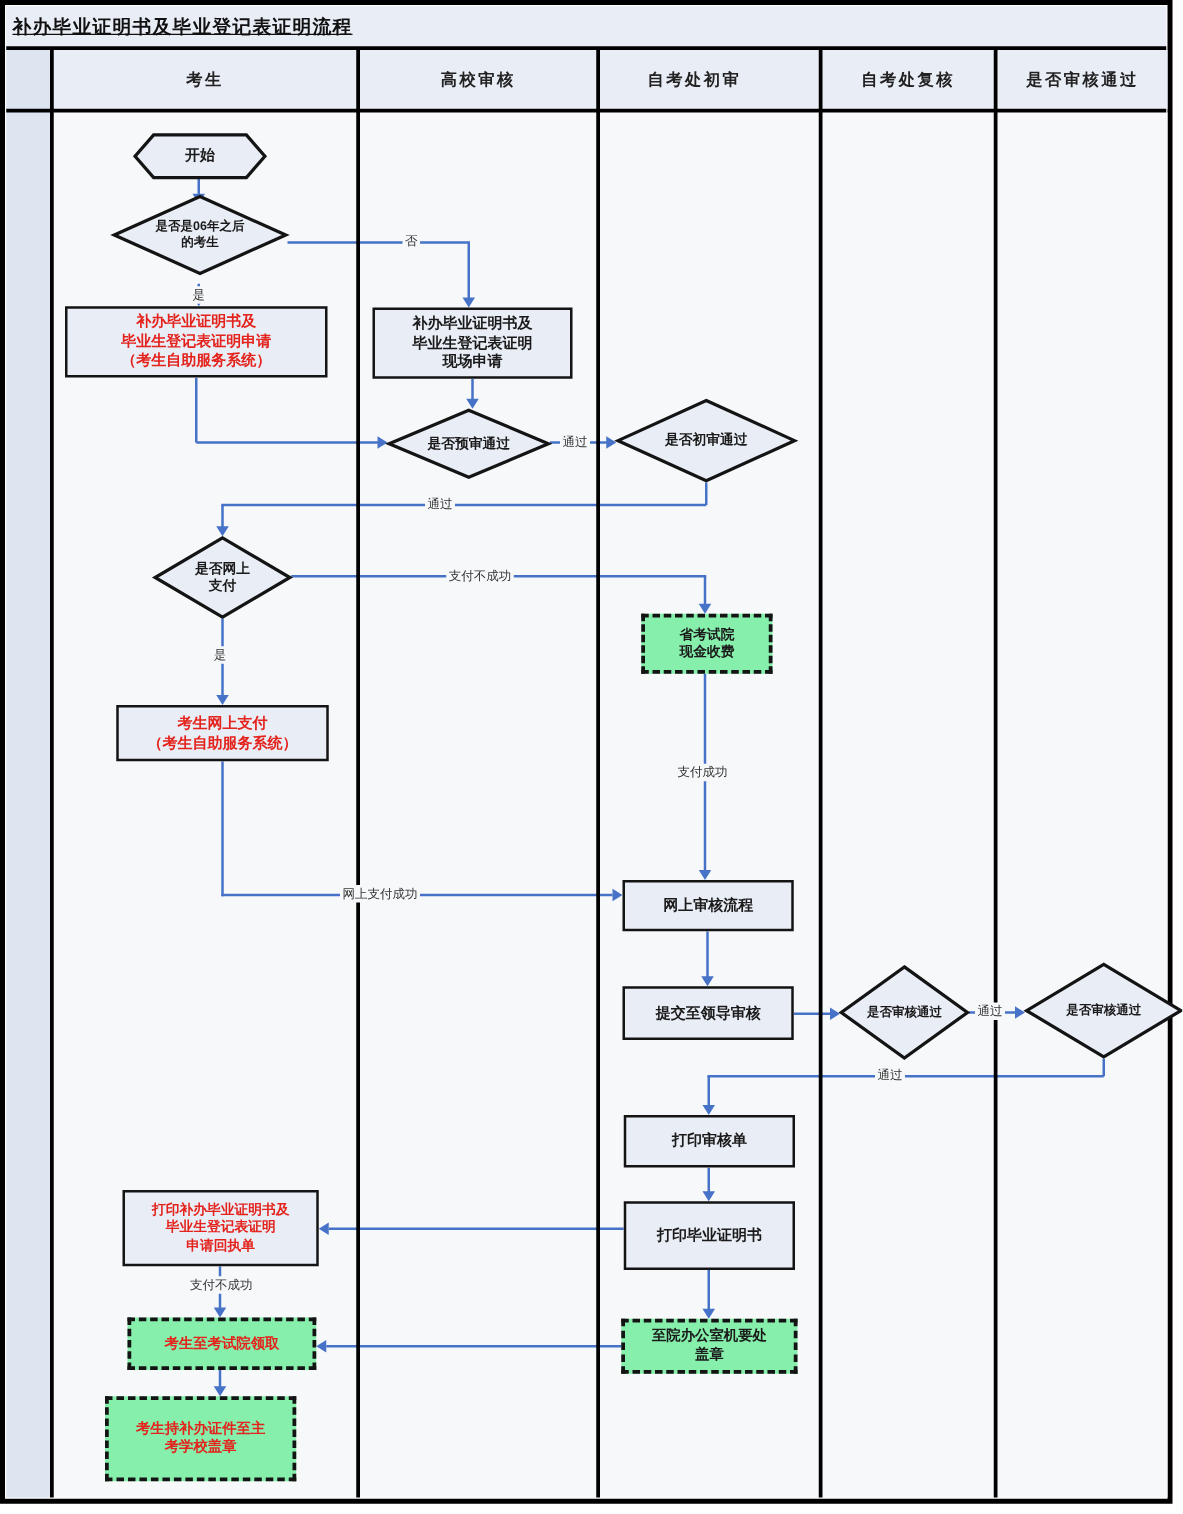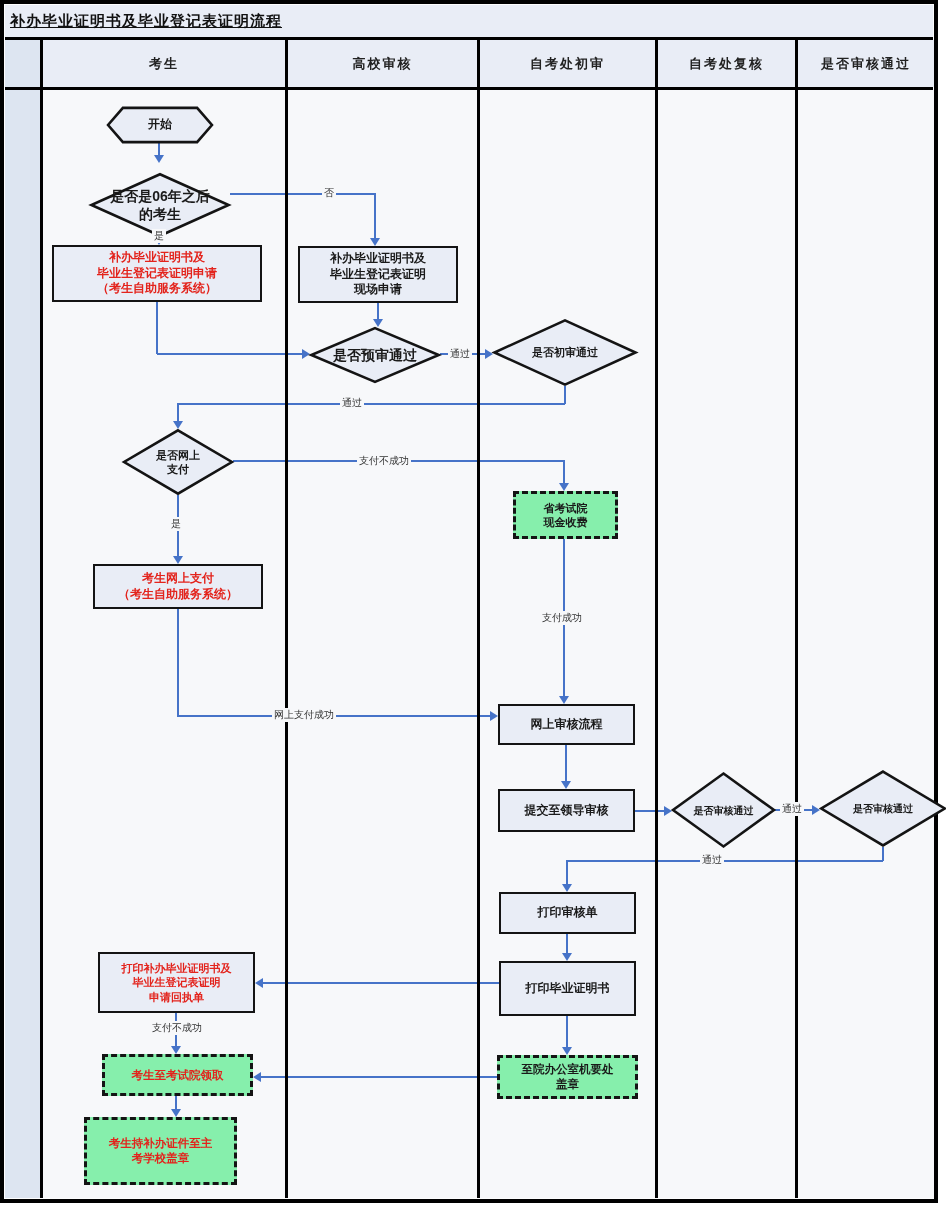--- a/index.html
+++ b/index.html
@@ -55,52 +55,52 @@
   <div class="hdiv"></div>
 
   <div class="vline" style="left:40px"></div>
   <div class="vline" style="left:285px"></div>
   <div class="vline" style="left:477px"></div>
   <div class="vline" style="left:655px"></div>
   <div class="vline" style="left:795px"></div>
 
   <div class="lane-header" style="left:43px;width:242px">考生</div>
   <div class="lane-header" style="left:288px;width:189px">高校审核</div>
-  <div class="lane-header" style="left:480px;width:175px">自考处初审</div>
+  <div class="lane-header" style="left:468px;width:175px">自考处初审</div>
   <div class="lane-header" style="left:658px;width:137px">自考处复核</div>
   <div class="lane-header" style="left:798px;width:136px">是否审核通过</div>
 
   <div class="node" style="left:107px;top:107px;width:106px;height:36px;font-size:12px">
     <svg viewBox="0 0 100 40" preserveAspectRatio="none">
         <polygon points="15,1 85,1 99,20 85,39 15,39 1,20" vector-effect="non-scaling-stroke"></polygon>
       </svg>
     <div class="nlabel">开始</div>
   </div>
 
-  <div class="node" style="left:90px;top:173px;width:140px;height:64px;font-size:14px">
+  <div class="node" style="left:90px;top:156px;width:140px;height:64px;font-size:10px">
     <svg viewBox="0 0 100 50" preserveAspectRatio="none">
         <polygon points="50,1 99,25 50,49 1,25" vector-effect="non-scaling-stroke"></polygon>
       </svg>
     <div class="nlabel">是否是06年之后
 的考生</div>
   </div>
 
   <div class="node rect red" style="left:52px;top:245px;width:210px;height:57px">
     <div class="nlabel">补办毕业证明书及
 毕业生登记表证明申请
 （考生自助服务系统）</div>
   </div>
 
   <div class="node rect" style="left:298px;top:246px;width:160px;height:57px">
     <div class="nlabel">补办毕业证明书及
 毕业生登记表证明
 现场申请</div>
   </div>
 
-  <div class="node" style="left:310px;top:327px;width:130px;height:56px;font-size:14px">
+  <div class="node" style="left:310px;top:327px;width:130px;height:56px;font-size:11px">
     <svg viewBox="0 0 100 50" preserveAspectRatio="none">
         <polygon points="50,1 99,25 50,49 1,25" vector-effect="non-scaling-stroke"></polygon>
       </svg>
     <div class="nlabel">是否预审通过</div>
   </div>
 
   <div class="node" style="left:123px;top:429px;width:110px;height:66px;font-size:11px">
     <svg viewBox="0 0 100 50" preserveAspectRatio="none">
         <polygon points="50,1 99,25 50,49 1,25" vector-effect="non-scaling-stroke"></polygon>
       </svg>

